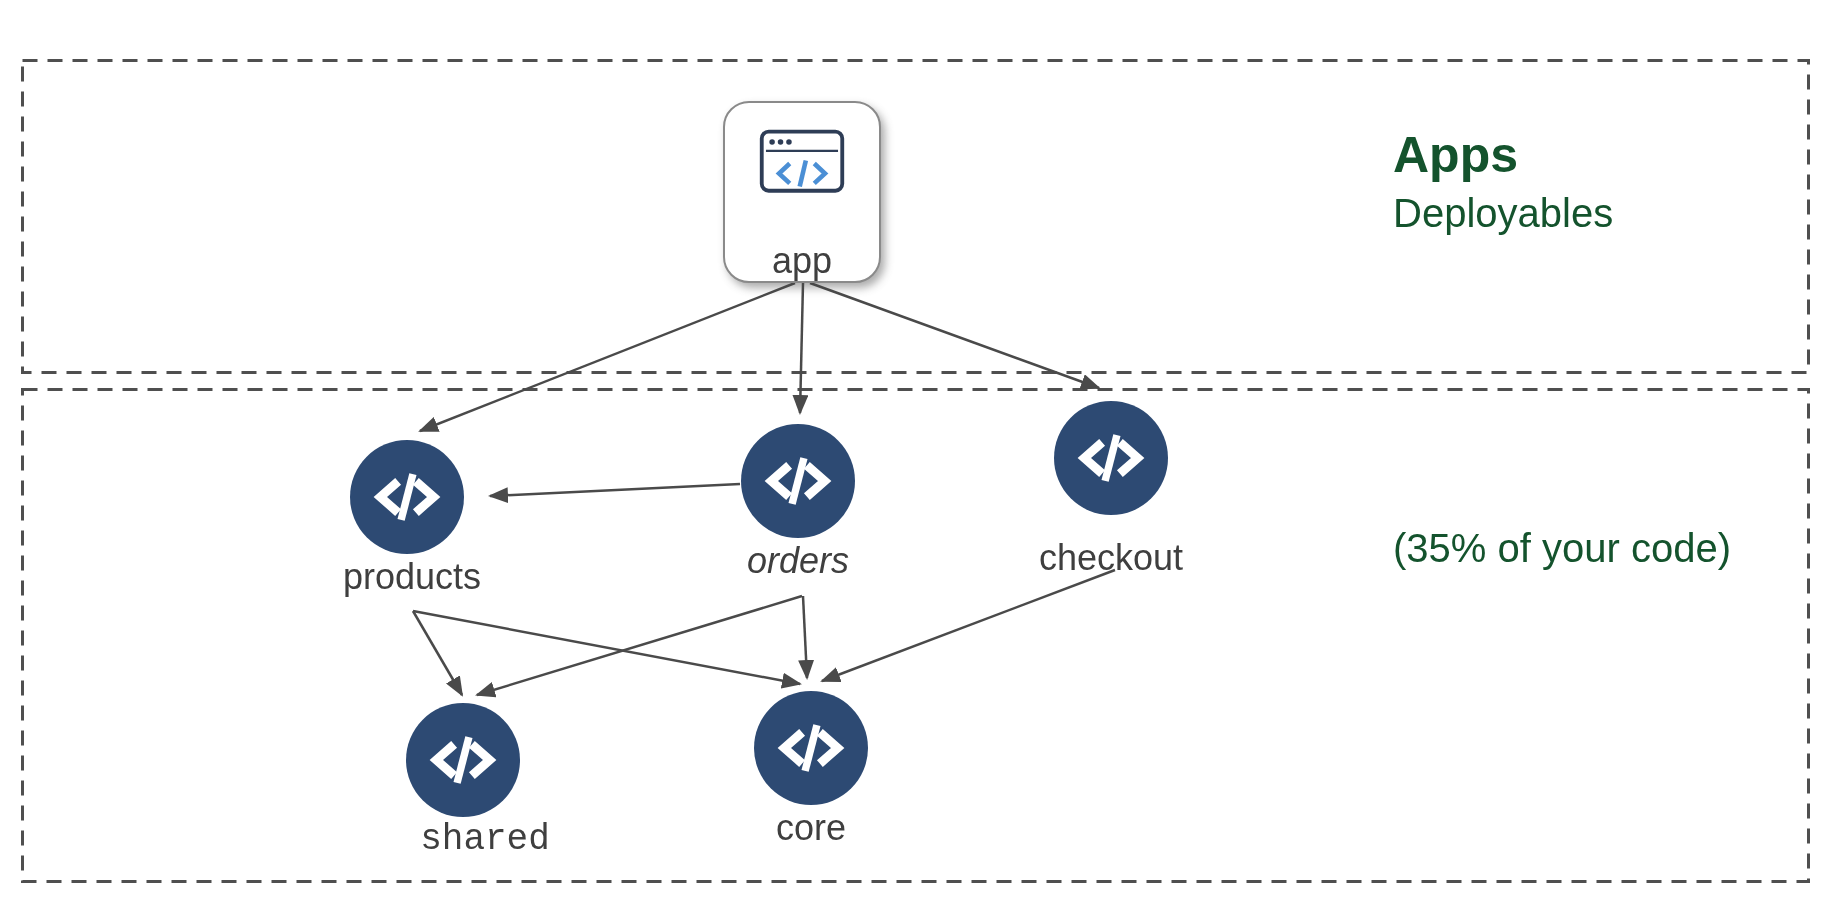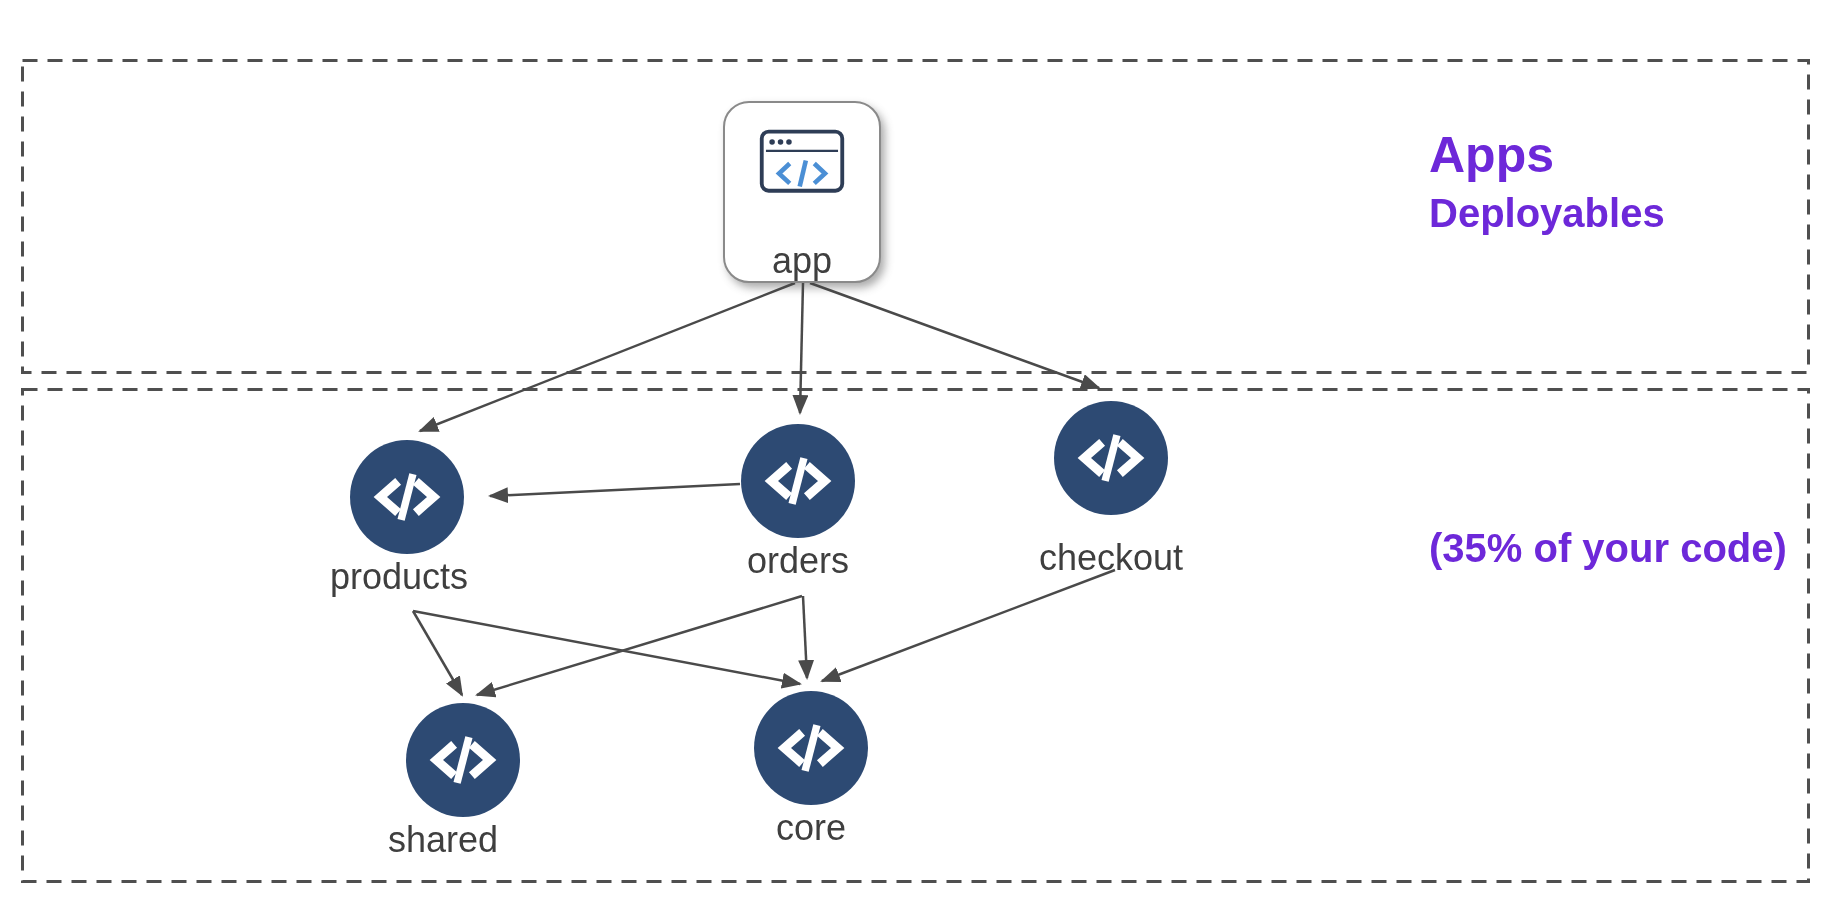--- a/index.html
+++ b/index.html
@@ -11,23 +11,23 @@
     height: 920px;
     background: #ffffff;
     overflow: hidden;
   }
   #edge-layer {
     position: absolute;
     left: 0; top: 0;
     width: 1838px; height: 920px;
   }
   
-  .section-label { position: absolute; color: #6d28d9; margin-left: 36px; }
+  .section-label { position: absolute; color: #14532d; }
   .section-label .title { font-size: 50px; font-weight: bold; line-height: 1.1; }
-  .section-label .subtitle { font-size: 40px; font-weight: bold; line-height: 1.2; margin-top: 6px; }
+  .section-label .subtitle { font-size: 40px; font-weight: normal; line-height: 1.2; margin-top: 6px; }
   .section-label-apps { left: 1393px; top: 128px; }
   .section-label-libs { left: 1393px; top: 518px; }
 
   
   .app-card {
     position: absolute;
     width: 158px; height: 182px;
     background: #ffffff;
     border: 2px solid #8a8a8a;
     border-radius: 26px;
@@ -105,51 +105,51 @@
       </div>
       <div class="lib-node" style="left: 350px; top: 440px; background: rgb(45, 74, 115);">
         <svg width="74" height="74" viewBox="0 0 100 100">
           <g stroke="#ffffff" fill="none" stroke-linecap="butt" stroke-linejoin="miter">
             <polyline points="38,29 14,50 38,71" stroke-width="12"></polyline>
             <polyline points="62,29 86,50 62,71" stroke-width="12"></polyline>
             <line x1="58" y1="19" x2="42" y2="81" stroke-width="10"></line>
           </g>
         </svg>
       </div>
-      <div class="node-label" style="left: 399px; top: 557px;">products</div>
+      <div class="node-label" style="left: 412px; top: 557px;">products</div>
       <div class="lib-node" style="left: 741px; top: 424px; background: rgb(45, 74, 115);">
         <svg width="74" height="74" viewBox="0 0 100 100">
           <g stroke="#ffffff" fill="none" stroke-linecap="butt" stroke-linejoin="miter">
             <polyline points="38,29 14,50 38,71" stroke-width="12"></polyline>
             <polyline points="62,29 86,50 62,71" stroke-width="12"></polyline>
             <line x1="58" y1="19" x2="42" y2="81" stroke-width="10"></line>
           </g>
         </svg>
       </div>
-      <div class="node-label" style="left: 798px; top: 541px;">orders</div>
+      <div class="node-label" style="left: 798px; top: 541px; font-style: italic;">orders</div>
       <div class="lib-node" style="left: 1054px; top: 401px; background: rgb(45, 74, 115);">
         <svg width="74" height="74" viewBox="0 0 100 100">
           <g stroke="#ffffff" fill="none" stroke-linecap="butt" stroke-linejoin="miter">
             <polyline points="38,29 14,50 38,71" stroke-width="12"></polyline>
             <polyline points="62,29 86,50 62,71" stroke-width="12"></polyline>
             <line x1="58" y1="19" x2="42" y2="81" stroke-width="10"></line>
           </g>
         </svg>
       </div>
       <div class="node-label" style="left: 1111px; top: 538px;">checkout</div>
       <div class="lib-node" style="left: 406px; top: 703px; background: rgb(45, 74, 115);">
         <svg width="74" height="74" viewBox="0 0 100 100">
           <g stroke="#ffffff" fill="none" stroke-linecap="butt" stroke-linejoin="miter">
             <polyline points="38,29 14,50 38,71" stroke-width="12"></polyline>
             <polyline points="62,29 86,50 62,71" stroke-width="12"></polyline>
             <line x1="58" y1="19" x2="42" y2="81" stroke-width="10"></line>
           </g>
         </svg>
       </div>
-      <div class="node-label" style="left: 443px; top: 820px;">shared</div>
+      <div class="node-label" style="left: 485px; top: 820px; font-family: Liberation Mono, monospace;">shared</div>
       <div class="lib-node" style="left: 754px; top: 691px; background: rgb(45, 74, 115);">
         <svg width="74" height="74" viewBox="0 0 100 100">
           <g stroke="#ffffff" fill="none" stroke-linecap="butt" stroke-linejoin="miter">
             <polyline points="38,29 14,50 38,71" stroke-width="12"></polyline>
             <polyline points="62,29 86,50 62,71" stroke-width="12"></polyline>
             <line x1="58" y1="19" x2="42" y2="81" stroke-width="10"></line>
           </g>
         </svg>
       </div>
       <div class="node-label" style="left: 811px; top: 808px; text-align: center;">core</div>

